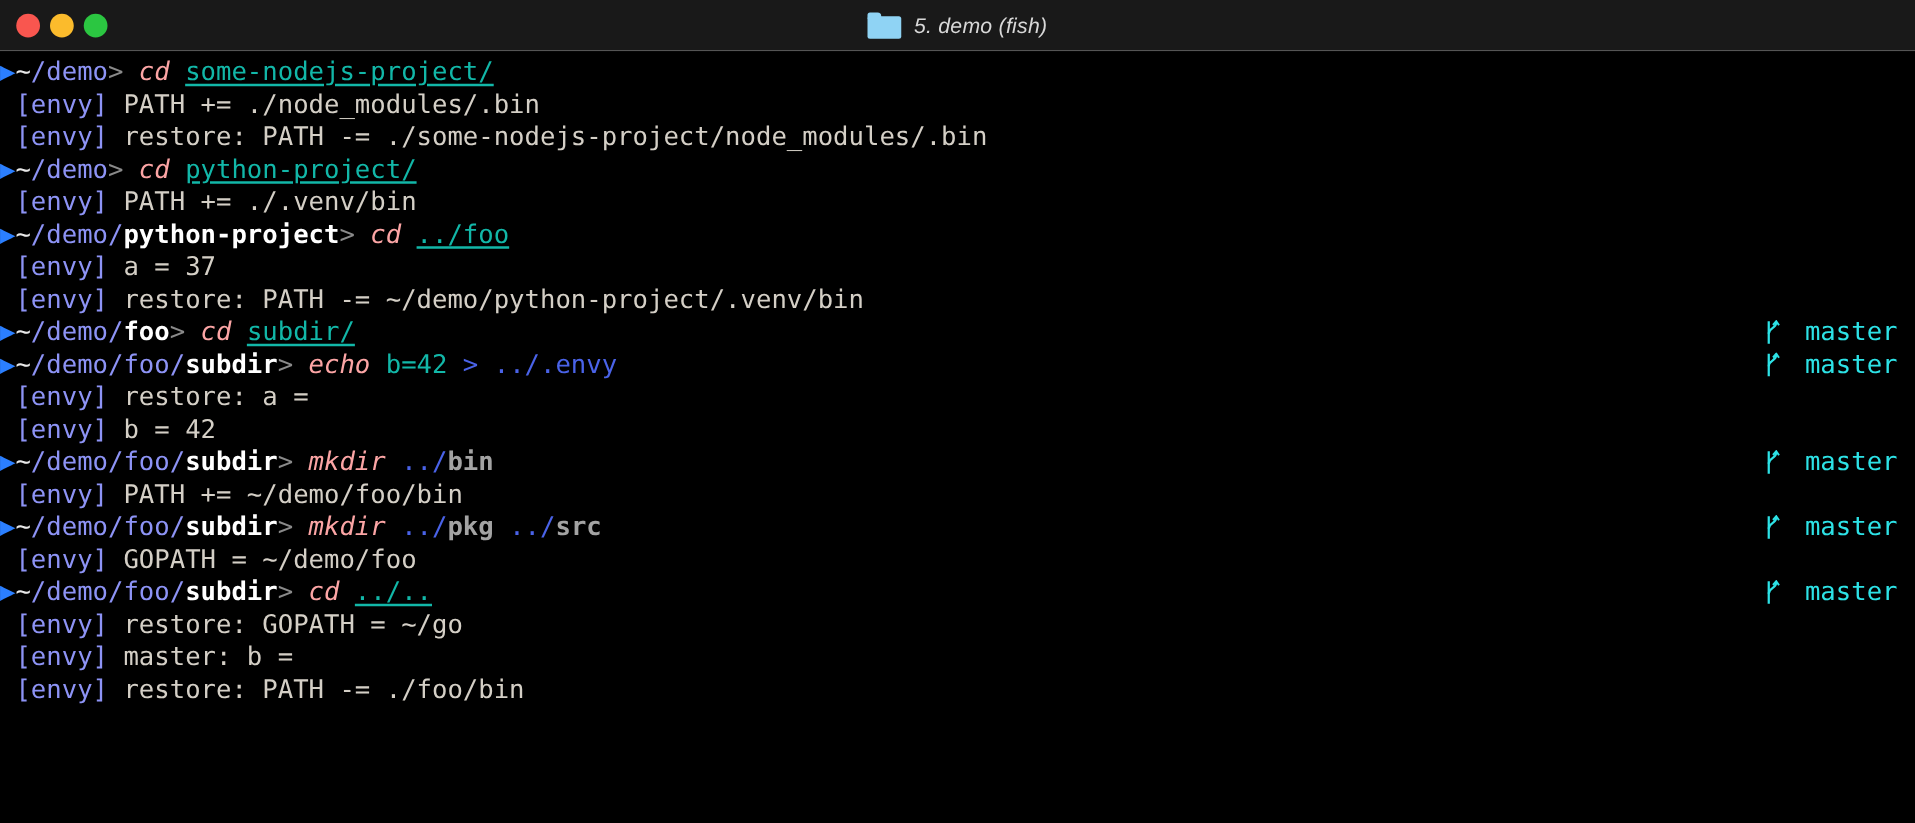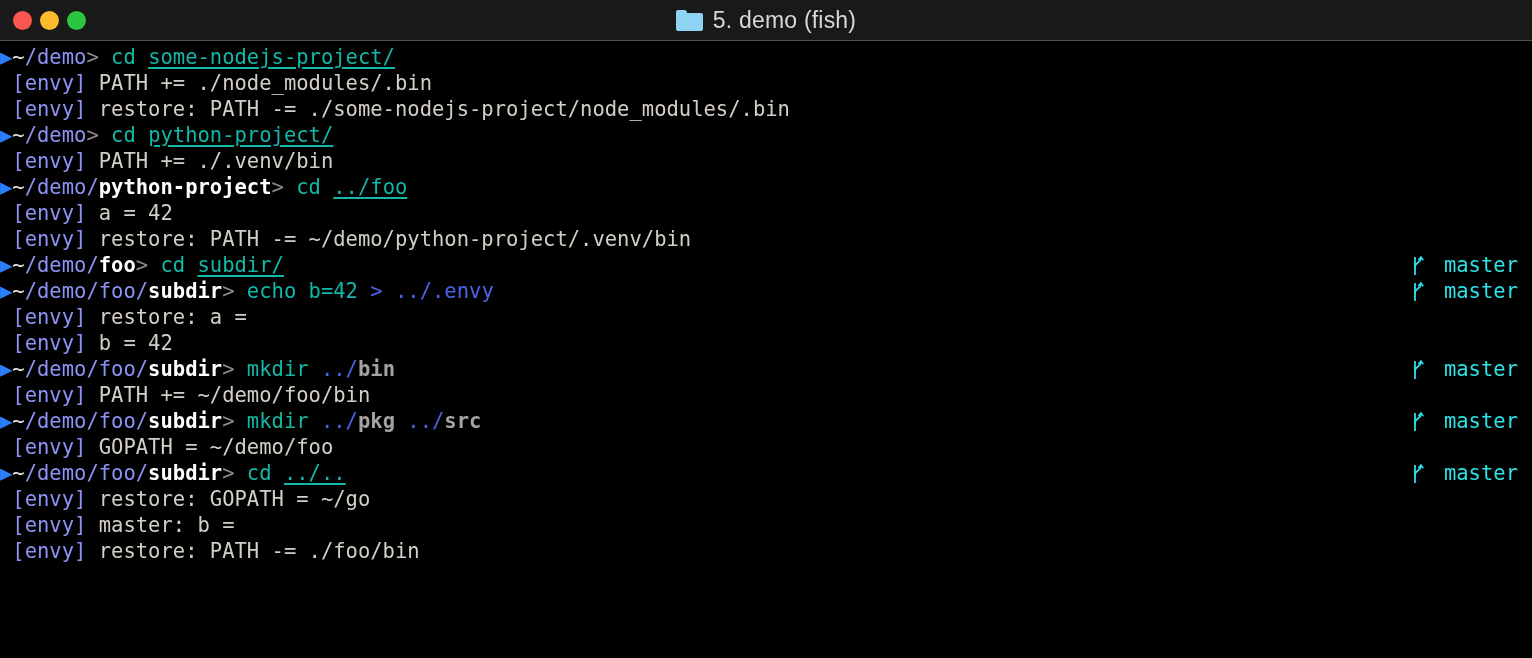--- a/index.html
+++ b/index.html
@@ -80,24 +80,25 @@
   .folder-icon::after {
     content: "";
     position: absolute;
     left: 0; top: 3px;
     width: 27px; height: 18px;
     background: #8fd3f4;
     border-radius: 2px;
   }
   .title-text {
     font-family: "Liberation Sans", sans-serif;
-    font-size: 23px;
+    font-size: 17px;
     color: #d8d8d8;
     letter-spacing: 0.2px;
     line-height: 1;
+    font-style: italic;
   }
 
   
   .terminal {
     flex: 1;
     background: #000000;
     position: relative;
     padding: 3px 0 0 0;
     overflow: hidden;
   }
@@ -114,21 +115,21 @@
     display: inline-block;
     padding-left: 0px;
   }
 
   
   .c-arrow   { color: #2b7fff; }
   .c-home    { color: #e8e8e8; }
   .c-path    { color: #8d93f5; }
   .c-cwd     { color: #ffffff; font-weight: bold; }
   .c-gt      { color: #8a8a8a; }
-  .c-cmd     { color: #14b8a6; }
+  .c-cmd     { color: #fca5a5; font-style: italic; }
   .c-arg     { color: #12b7a8; text-decoration: underline; text-underline-offset: 3px; }
   .c-argpath { color: #4a63e8; }
   .c-argtail { color: #a3a3a3; font-weight: bold; }
   .c-val     { color: #12b7a8; }
   .c-redir   { color: #4a63e8; }
   .c-redirtarget { color: #4a63e8; }
   .c-envy    { color: #8d93f5; }
   .c-out     { color: #d4cfc6; }
 
   
@@ -180,21 +181,21 @@
   </div>
 
   <div class="terminal">
     <div id="lines">
         <div class="line"><span class="inner"><span class="c-arrow">▶</span><span class="c-home">~</span><span class="c-path">/demo</span><span class="c-gt">&gt;</span><span class="c-cmd"> cd </span><span class="c-arg">some-nodejs-project/</span></span></div>
         <div class="line"><span class="inner"><span class="c-out"> </span><span class="c-envy">[envy]</span><span class="c-out"> PATH += ./node_modules/.bin</span></span></div>
         <div class="line"><span class="inner"><span class="c-out"> </span><span class="c-envy">[envy]</span><span class="c-out"> restore: PATH -= ./some-nodejs-project/node_modules/.bin</span></span></div>
         <div class="line"><span class="inner"><span class="c-arrow">▶</span><span class="c-home">~</span><span class="c-path">/demo</span><span class="c-gt">&gt;</span><span class="c-cmd"> cd </span><span class="c-arg">python-project/</span></span></div>
         <div class="line"><span class="inner"><span class="c-out"> </span><span class="c-envy">[envy]</span><span class="c-out"> PATH += ./.venv/bin</span></span></div>
         <div class="line"><span class="inner"><span class="c-arrow">▶</span><span class="c-home">~</span><span class="c-path">/demo/</span><span class="c-cwd">python-project</span><span class="c-gt">&gt;</span><span class="c-cmd"> cd </span><span class="c-arg">../foo</span></span></div>
-        <div class="line"><span class="inner"><span class="c-out"> </span><span class="c-envy">[envy]</span><span class="c-out"> a = 42</span></span></div>
+        <div class="line"><span class="inner"><span class="c-out"> </span><span class="c-envy">[envy]</span><span class="c-out"> a = 37</span></span></div>
         <div class="line"><span class="inner"><span class="c-out"> </span><span class="c-envy">[envy]</span><span class="c-out"> restore: PATH -= ~/demo/python-project/.venv/bin</span></span></div>
         <div class="line"><span class="inner"><span class="c-arrow">▶</span><span class="c-home">~</span><span class="c-path">/demo/</span><span class="c-cwd">foo</span><span class="c-gt">&gt;</span><span class="c-cmd"> cd </span><span class="c-arg">subdir/</span></span><div class="git"><svg class="git-glyph" viewBox="0 0 14 20">
               <path d="M4 1 L4 19" stroke="#2de2e6" stroke-width="1.8" fill="none"></path>
               <path d="M4 11 C4 6, 10 7, 10 2" stroke="#2de2e6" stroke-width="1.8" fill="none"></path>
               <path d="M7.4 4 L10 1 L12.2 4.2" stroke="#2de2e6" stroke-width="1.6" fill="none"></path>
             </svg><span class="git-label">master</span></div></div>
         <div class="line"><span class="inner"><span class="c-arrow">▶</span><span class="c-home">~</span><span class="c-path">/demo/foo/</span><span class="c-cwd">subdir</span><span class="c-gt">&gt;</span><span class="c-cmd"> echo </span><span class="c-val">b=42</span><span class="c-redir"> &gt; </span><span class="c-redirtarget">../.envy</span></span><div class="git"><svg class="git-glyph" viewBox="0 0 14 20">
               <path d="M4 1 L4 19" stroke="#2de2e6" stroke-width="1.8" fill="none"></path>
               <path d="M4 11 C4 6, 10 7, 10 2" stroke="#2de2e6" stroke-width="1.8" fill="none"></path>
               <path d="M7.4 4 L10 1 L12.2 4.2" stroke="#2de2e6" stroke-width="1.6" fill="none"></path>

